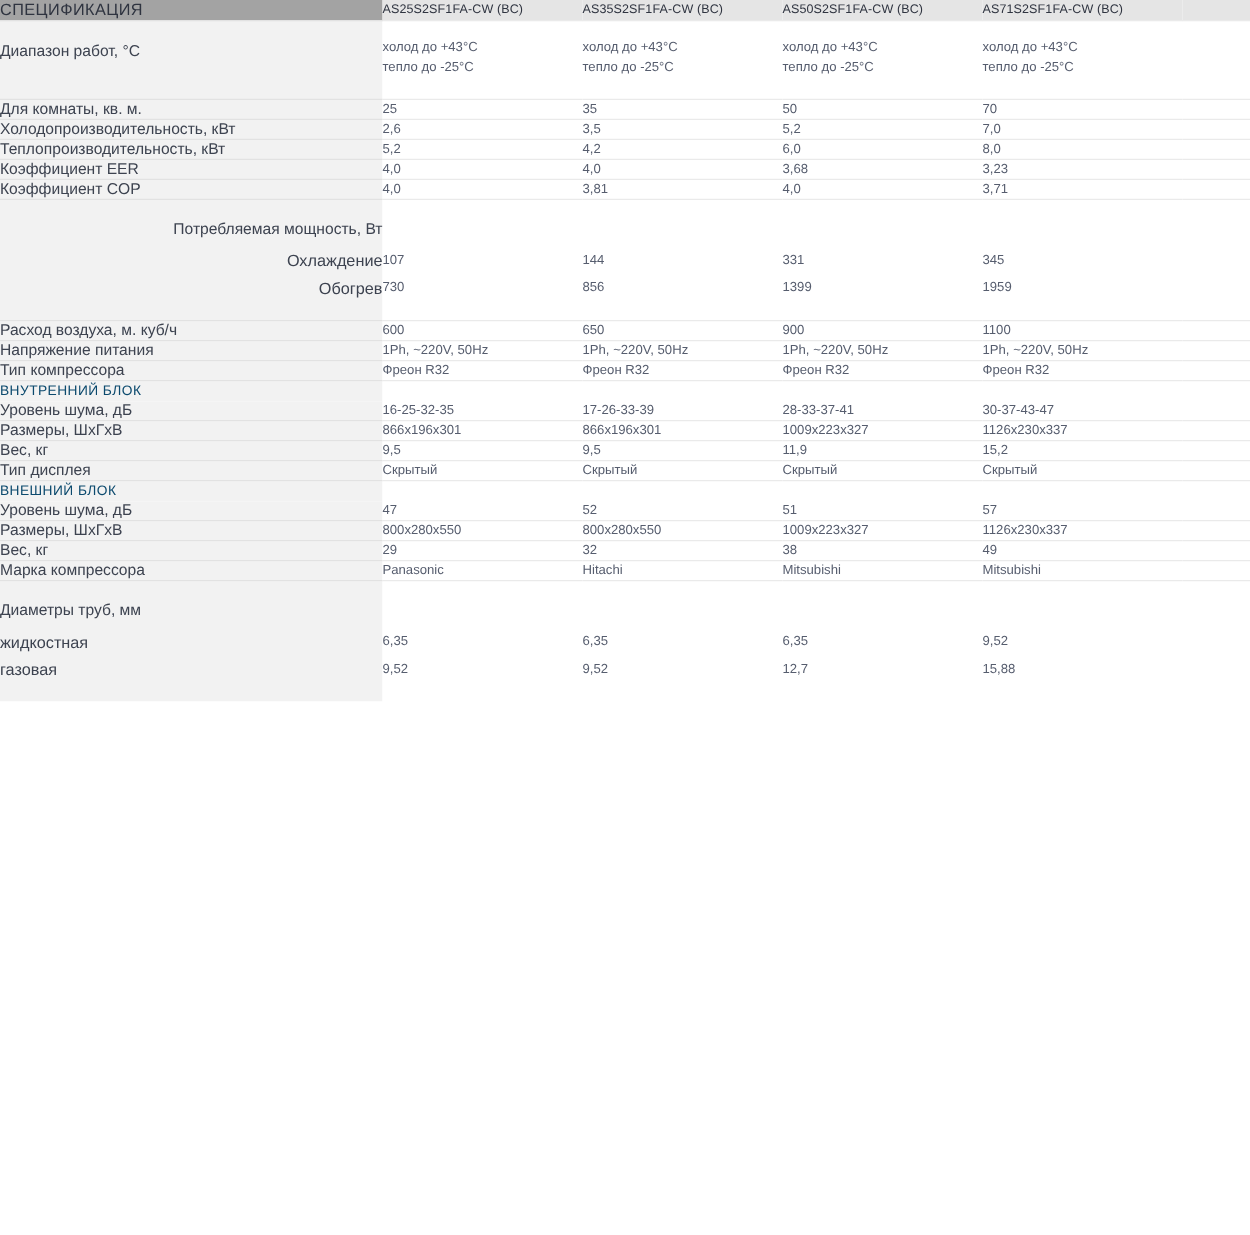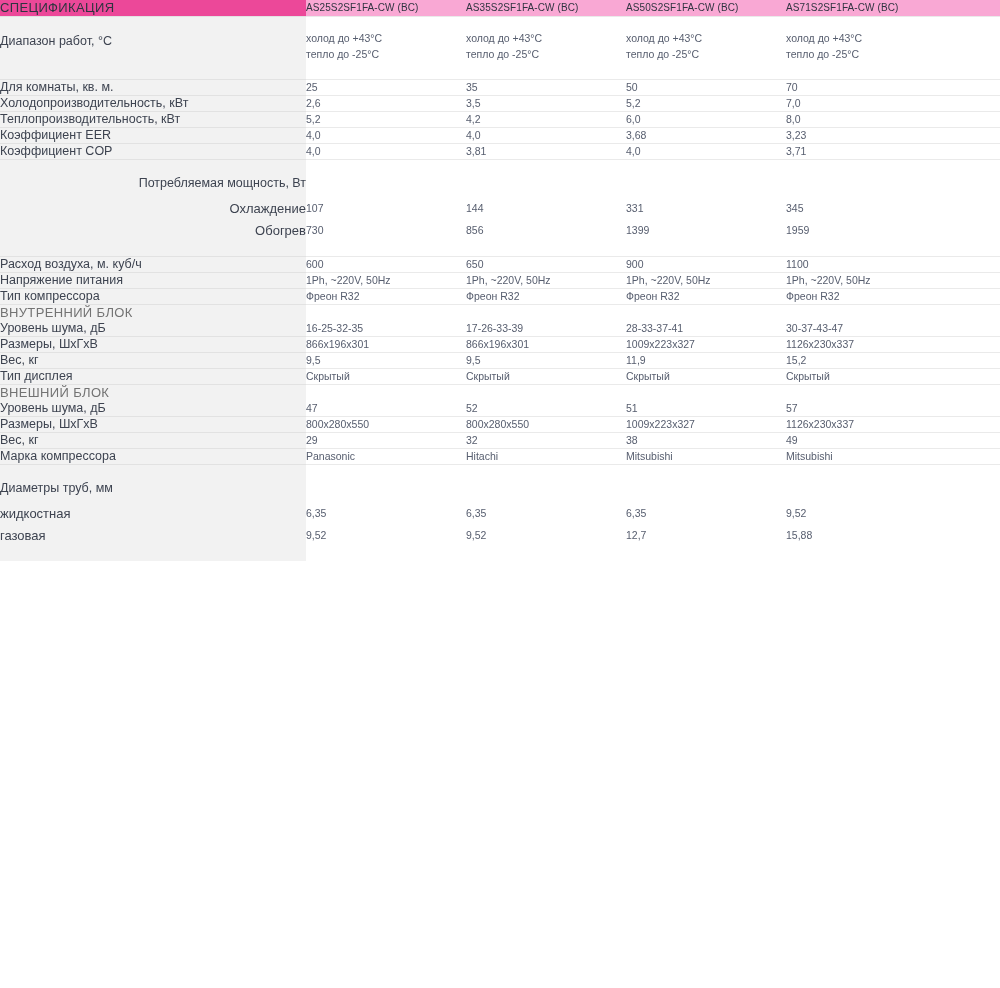--- a/index.html
+++ b/index.html
@@ -48,46 +48,46 @@
     color: #565d6e;
     font-size: 10.5px;
     line-height: 15px;
     padding: 13px 8px 12px 11px;
     border-bottom: 1px solid #eaeaea;
   }
   .val.tail { padding-left: 0; padding-right: 0; }
 
   
   .hdr-lbl {
-    background: #ec4899;
+    background: #a3a3a3;
     color: #2f3440;
     font-size: 13px;
     font-weight: bold;
     letter-spacing: 0.35px;
     line-height: 16px;
     padding: 6px 12px 9px 9px;
     border-bottom: 1px solid #e2e2e2;
   }
   .hdr-val {
-    background: #f9a8d4;
+    background: #e5e5e5;
     color: #2f3440;
     font-size: 10px;
     font-weight: bold;
     letter-spacing: 0.1px;
     line-height: 16px;
     padding: 7px 8px 9px 11px;
     border-bottom: 1px solid #eaeaea;
   }
   .hdr-val.tail { padding-left: 0; padding-right: 0; }
 
   
   .sec-lbl {
     background: #f2f2f2;
-    color: #737373;
-    font-size: 13px;
+    color: #0c4a6e;
+    font-size: 11px;
     font-weight: bold;
     letter-spacing: 0.35px;
     line-height: 16px;
     padding: 35px 12px 18px 9px;
     border-bottom: none;
   }
   .sec-val {
     background: #ffffff;
     border-bottom: none;
   }

